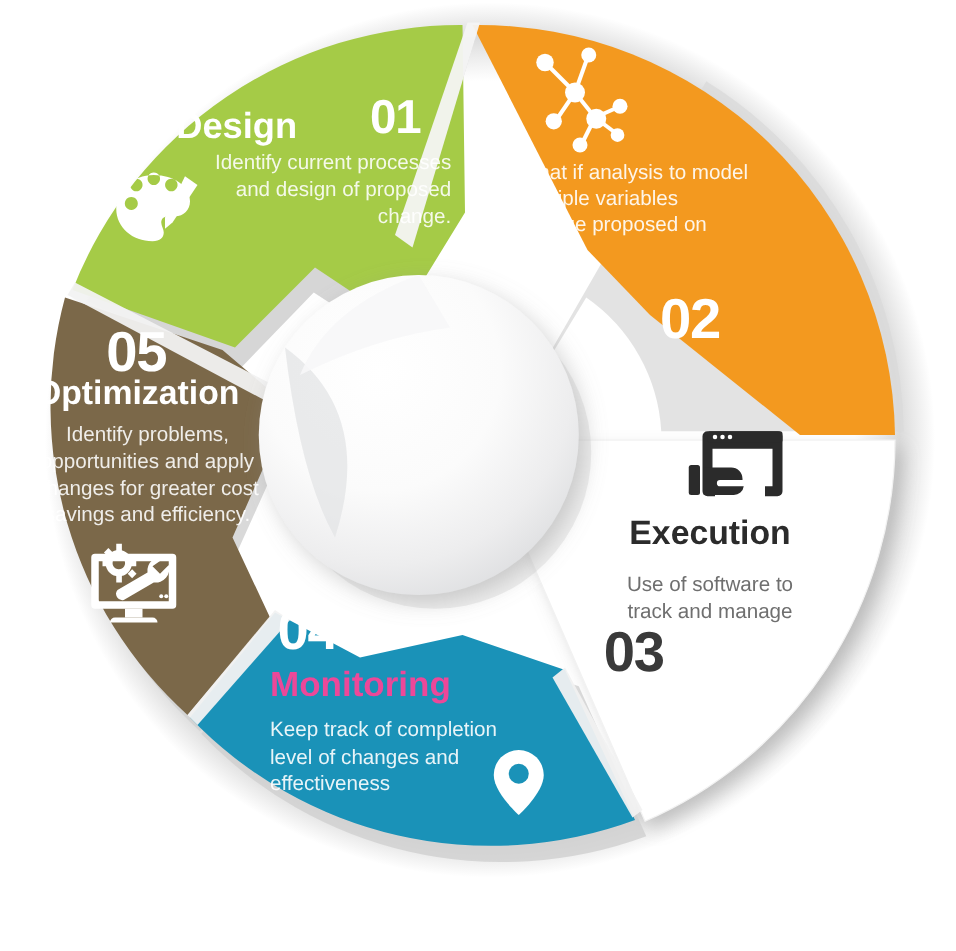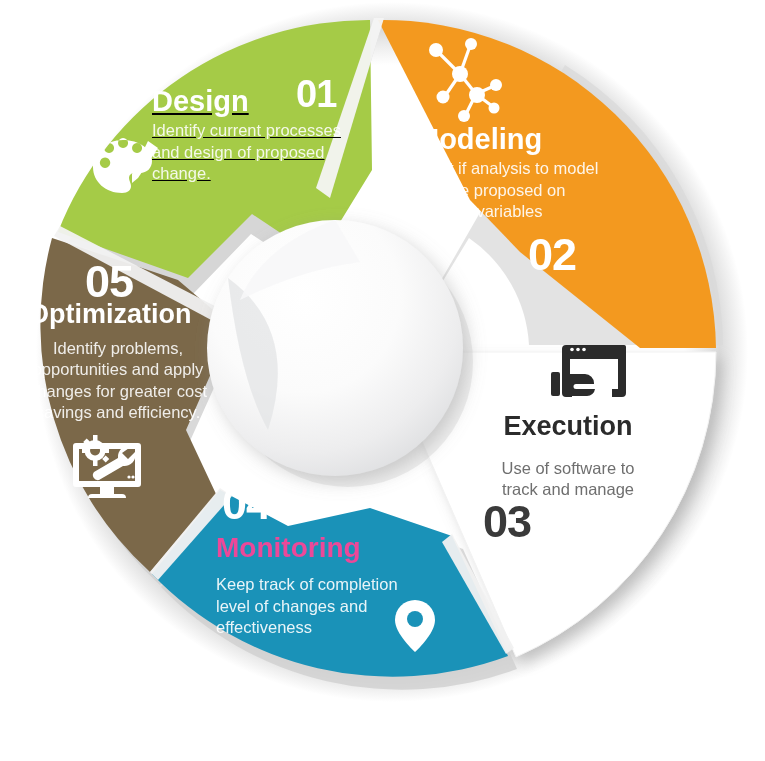--- a/index.html
+++ b/index.html
@@ -39,23 +39,23 @@
     white-space: nowrap;
   }
   .seg-num {
     font-weight: bold;
     line-height: 1.0;
   }
   .seg-desc {
     line-height: 1.28;
   }
   
-  #design-block { left: 152px; top: 86px; width: 220px; text-decoration: underline; }
+  #design-block { left: 141px; top: 86px; width: 220px; }
   #design-block .seg-title { font-size: 29px; color: #ffffff; }
-  #design-block .seg-desc { font-size: 16.5px; color: rgba(255,255,255,0.88); margin-top: 4px; }
+  #design-block .seg-desc { font-size: 16.5px; color: rgba(255,255,255,0.88); margin-top: 4px; text-align: right; }
   #design-num {
     left: 296px; top: 75px;
     font-size: 38px; color: #ffffff;
     letter-spacing: -1px;
   }
   
   #modeling-block { left: 415px; top: 124px; width: 200px; }
   #modeling-block .seg-title { font-size: 29px; color: #ffffff; }
   #modeling-block .seg-desc { font-size: 16.5px; color: rgba(255,255,255,0.9); margin-top: 4px; }
   #modeling-num {
@@ -278,25 +278,24 @@
   <div class="seg-text" id="design-block">
     <div class="seg-title">Design</div>
     <div class="seg-desc">
       <div>Identify current processes</div>
       <div>and design of proposed</div>
       <div>change.</div>
     </div>
   </div>
 
   <div class="seg-text" id="modeling-block">
-    <div class="seg-title">Modeling</div>
     <div class="seg-desc">
       <div>What if analysis to model</div>
+      <div>multiple variables</div>
       <div>change proposed on</div>
-      <div>multiple variables</div>
     </div>
   </div>
   <div class="seg-text seg-num" id="modeling-num">02</div>
 
   <div class="seg-text" id="execution-block">
     <div class="seg-title">Execution</div>
     <div class="seg-desc">
       <div>Use of software to</div>
       <div>track and manage</div>
     </div>

